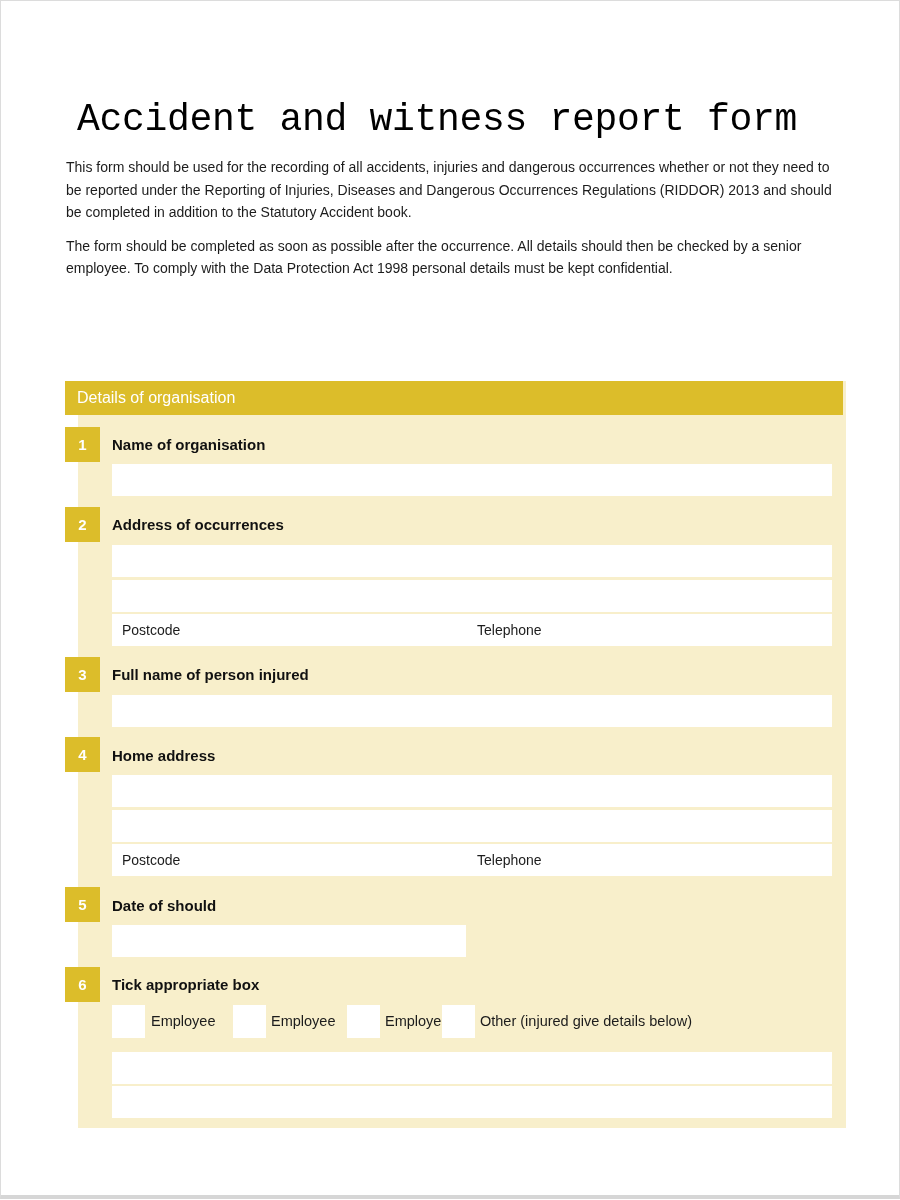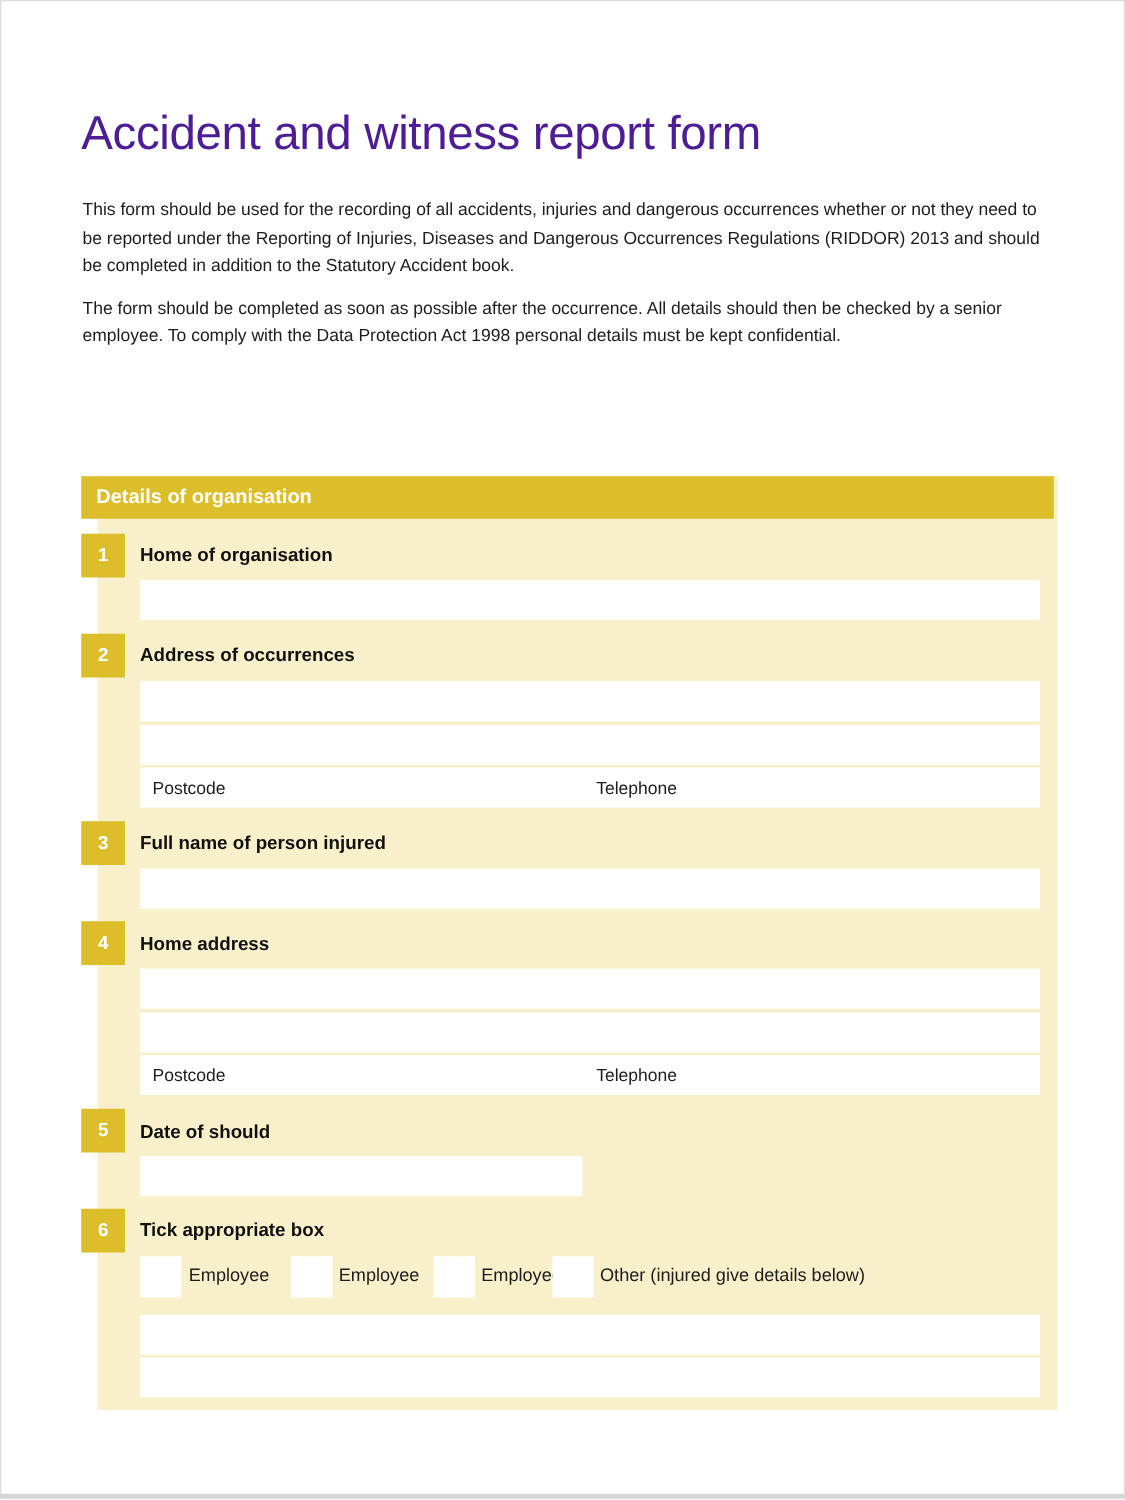--- a/index.html
+++ b/index.html
@@ -5,37 +5,38 @@
   html, body { margin: 0; padding: 0; }
   body {
     width: 900px; height: 1200px; position: relative; overflow: hidden;
     background: #ffffff; font-family: "Liberation Sans", sans-serif; color: #1a1a1a;
   }
   .page-border {
     position: absolute; left: 0; top: 0; width: 898px; height: 1194px;
     border: 1px solid #dcdcdc; border-bottom: 4px solid #d6d6d6; pointer-events: none;
   }
   .title {
-    position: absolute; left: 65px; top: 86px; margin: 0;
-    font-size: 38px; font-weight: normal; color: #4c1d95; letter-spacing: -0.3px;
+    position: absolute; left: 65px; top: 86px; margin: 12px;
+    font-size: 38px; font-weight: normal; color: #000000; letter-spacing: -0.3px;
     white-space: nowrap;
+    font-family: Liberation Mono, monospace;
   }
   .intro {
     position: absolute; left: 66px; top: 156px; width: 770px;
     font-size: 14px; line-height: 22.5px; color: #1c1c1c;
   }
   .intro p { margin: 0 0 11px 0; }
 
   .panel {
     position: absolute; left: 78px; top: 381px; width: 768px; height: 747px;
     background: #f8efcb;
   }
   .panel-header {
     position: absolute; left: 65px; top: 381px; width: 778px; height: 34px;
-    background: #dcbd2a; color: #ffffff; font-weight: bold; font-size: 16px;
+    background: #dcbd2a; color: #ffffff; font-weight: normal; font-size: 16px;
     line-height: 34px; padding-left: 12px; box-sizing: border-box;
   }
   .num {
     position: absolute; left: 65px; width: 35px; height: 35px;
     background: #dcbd2a; color: #ffffff; font-weight: bold; font-size: 15px;
     text-align: center; line-height: 35px;
   }
   .qlabel {
     position: absolute; left: 112px; font-weight: bold; font-size: 15px;
     color: #111111; white-space: nowrap;
@@ -73,21 +74,21 @@
 
 <div class="intro">
   <p>This form should be used for the recording of all accidents, injuries and dangerous occurrences whether or not they need to be reported under the Reporting of Injuries, Diseases and Dangerous Occurrences Regulations (RIDDOR) 2013 and should be completed in addition to the Statutory Accident book.</p>
   <p>The form should be completed as soon as possible after the occurrence. All details should then be checked by a senior employee. To comply with the Data Protection Act 1998 personal details must be kept confidential.</p>
 </div>
 
 <div class="panel"></div>
 <div class="panel-header">Details of organisation</div>
 
 <div class="num" style="top:427px">1</div>
-<div class="qlabel" style="top:436px">Home of organisation</div>
+<div class="qlabel" style="top:436px">Name of organisation</div>
 <input class="field" style="top: 464px;" type="text">
 
 <div class="num" style="top:507px">2</div>
 <div class="qlabel" style="top:516px">Address of occurrences</div>
 <input class="field" style="top: 545px;" type="text">
 <input class="field" style="top: 580px;" type="text">
 <div class="split-field" style="top:614px">
   <span class="sublabel" style="left:10px">Postcode</span>
   <input type="text" style="left: 80px; width: 270px;">
   <span class="sublabel" style="left:365px">Telephone</span>

